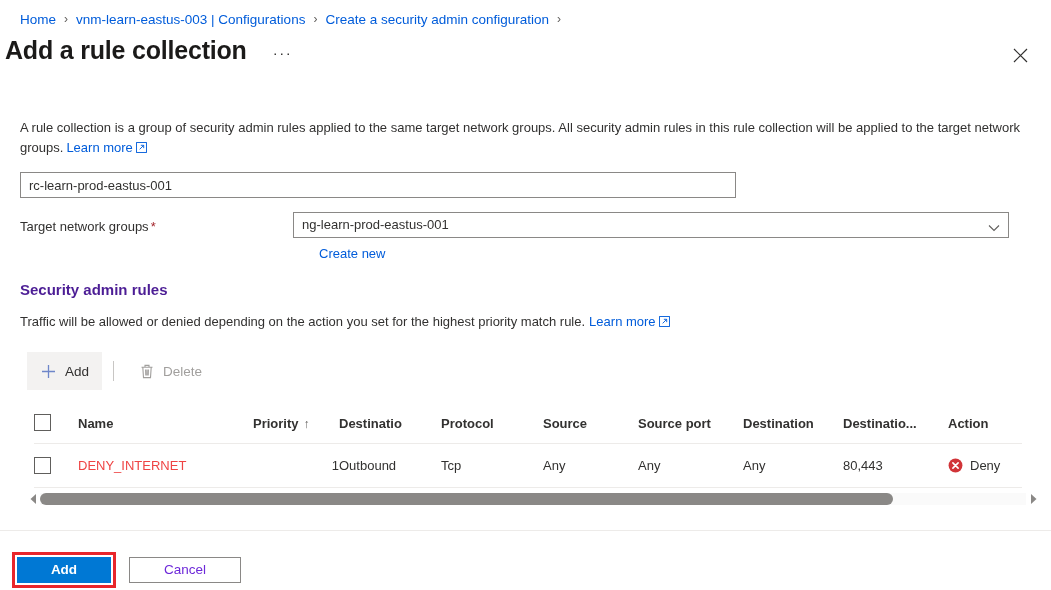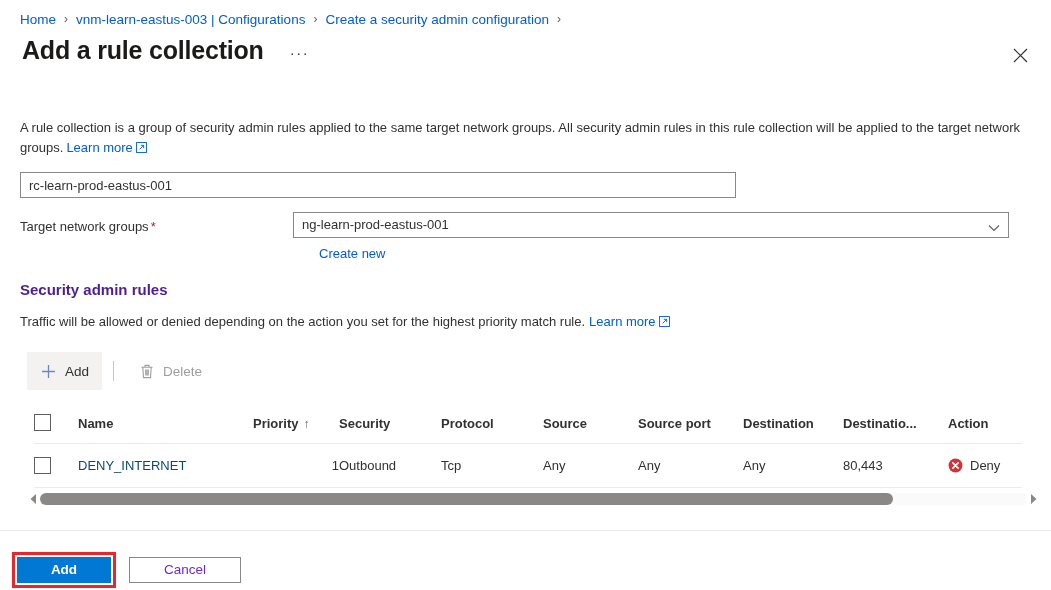--- a/index.html
+++ b/index.html
@@ -37,21 +37,21 @@
     color: #605e5c;
     margin: 0 8px;
     font-size: 12px;
     display: inline-block;
   }
 
   
   .title-row {
     position: absolute;
     top: 34px;
-    left: 22px;
+    left: 5px;
     display: flex;
     align-items: center;
   }
   .page-title {
     font-size: 25px;
     font-weight: 600;
     color: #1b1a19;
     letter-spacing: -0.2px;
     line-height: 32px;
   }
@@ -282,21 +282,21 @@
     vertical-align: middle;
   }
   .sort-arrow {
     display: inline-block;
     margin-left: 5px;
     color: #605e5c;
     font-size: 12px;
     font-weight: normal;
   }
   .row-link {
-    color: #0c4a6e;
+    color: #ef4444;
     text-decoration: none;
     cursor: pointer;
   }
 
   .deny-cell {
     display: flex;
     align-items: center;
   }
   .deny-ico {
     width: 15px;
@@ -477,21 +477,21 @@
 
 <div class="table-area">
   <table class="grid">
     <thead>
       <tr>
         <th class="col-chk">
           <span class="chk"></span>
         </th>
         <th class="col-name">Name</th>
         <th class="col-prio num"><span>Priority</span><span class="sort-arrow">↑</span></th>
-        <th class="col-dir">Security</th>
+        <th class="col-dir">Destinatio</th>
         <th class="col-proto">Protocol</th>
         <th class="col-src">Source</th>
         <th class="col-sport">Source port</th>
         <th class="col-dest">Destination</th>
         <th class="col-dport">Destinatio...</th>
         <th class="col-act">Action</th>
       </tr>
     </thead>
     <tbody>
       <tr>

